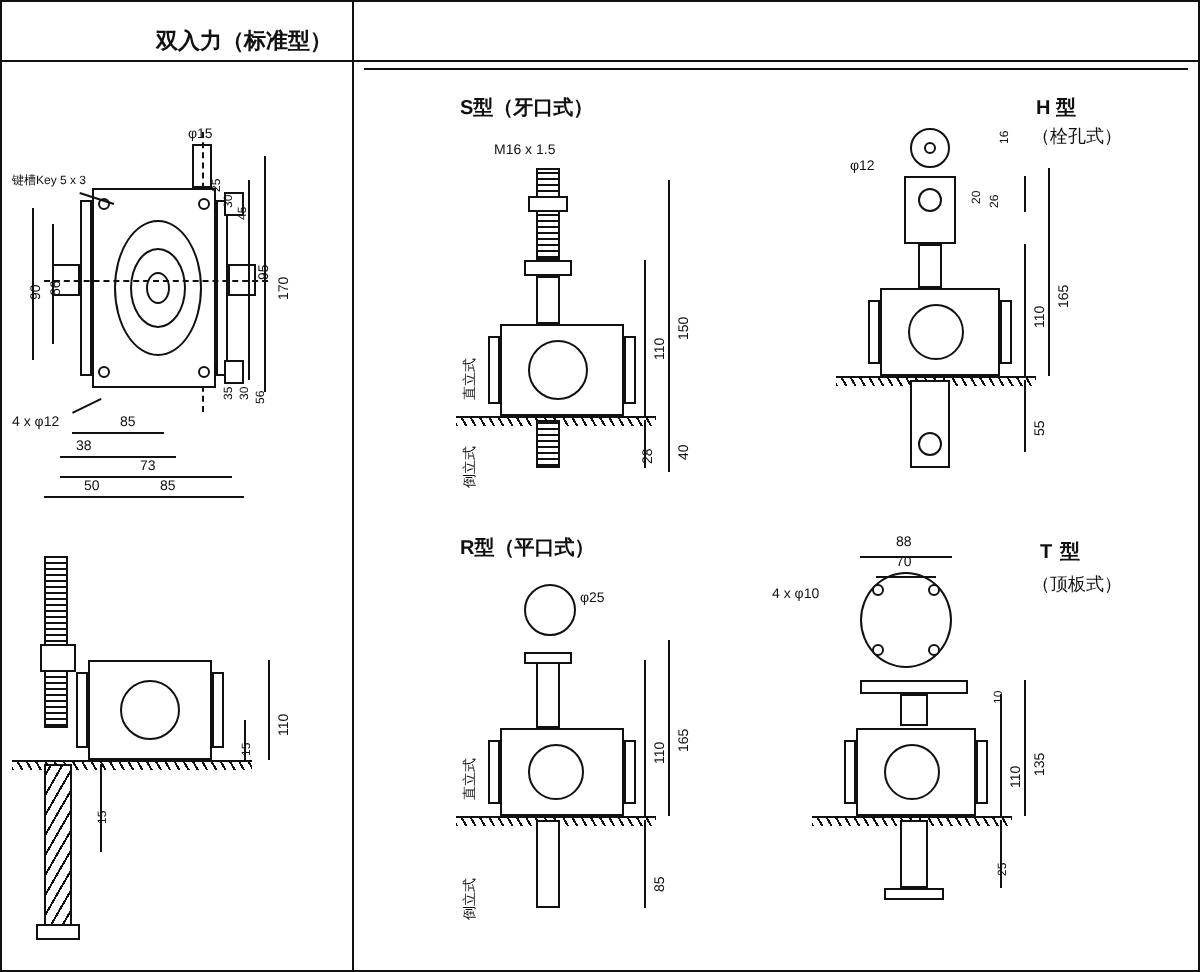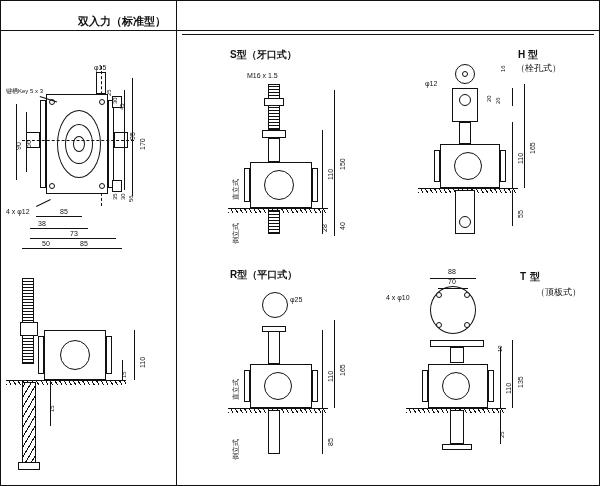--- a/index.html
+++ b/index.html
@@ -228,21 +228,21 @@
     <div class="txt t7 rot" style="left:327px;top:382px;">110</div>
     <div class="dimv" style="left:334px;top:320px;height:88px;"></div>
     <div class="txt t7 rot" style="left:339px;top:376px;">165</div>
     <div class="dimv" style="left:322px;top:410px;height:44px;"></div>
     <div class="txt t7 rot" style="left:327px;top:446px;">85</div>
   </div>
 
   <div>
     <div class="txt t10" style="left:520px;top:272px;">T</div>
     <div class="txt t10" style="left:530px;top:272px;">型</div>
-    <div class="txt t9" style="left:536px;top:288px;">（顶板式）</div>
+    <div class="txt t9" style="left:516px;top:288px;">（顶板式）</div>
 
     <div class="txt t7" style="left:386px;top:294px;">4 x φ10</div>
     <div class="circ" style="left:430px;top:286px;width:46px;height:48px;"></div>
     <div class="circ" style="left:436px;top:292px;width:6px;height:6px;"></div>
     <div class="circ" style="left:464px;top:292px;width:6px;height:6px;"></div>
     <div class="circ" style="left:436px;top:322px;width:6px;height:6px;"></div>
     <div class="circ" style="left:464px;top:322px;width:6px;height:6px;"></div>
     <div class="dim" style="left:430px;top:278px;width:46px;"></div>
     <div class="txt t7" style="left:448px;top:268px;">88</div>
     <div class="dim" style="left:438px;top:288px;width:30px;"></div>

